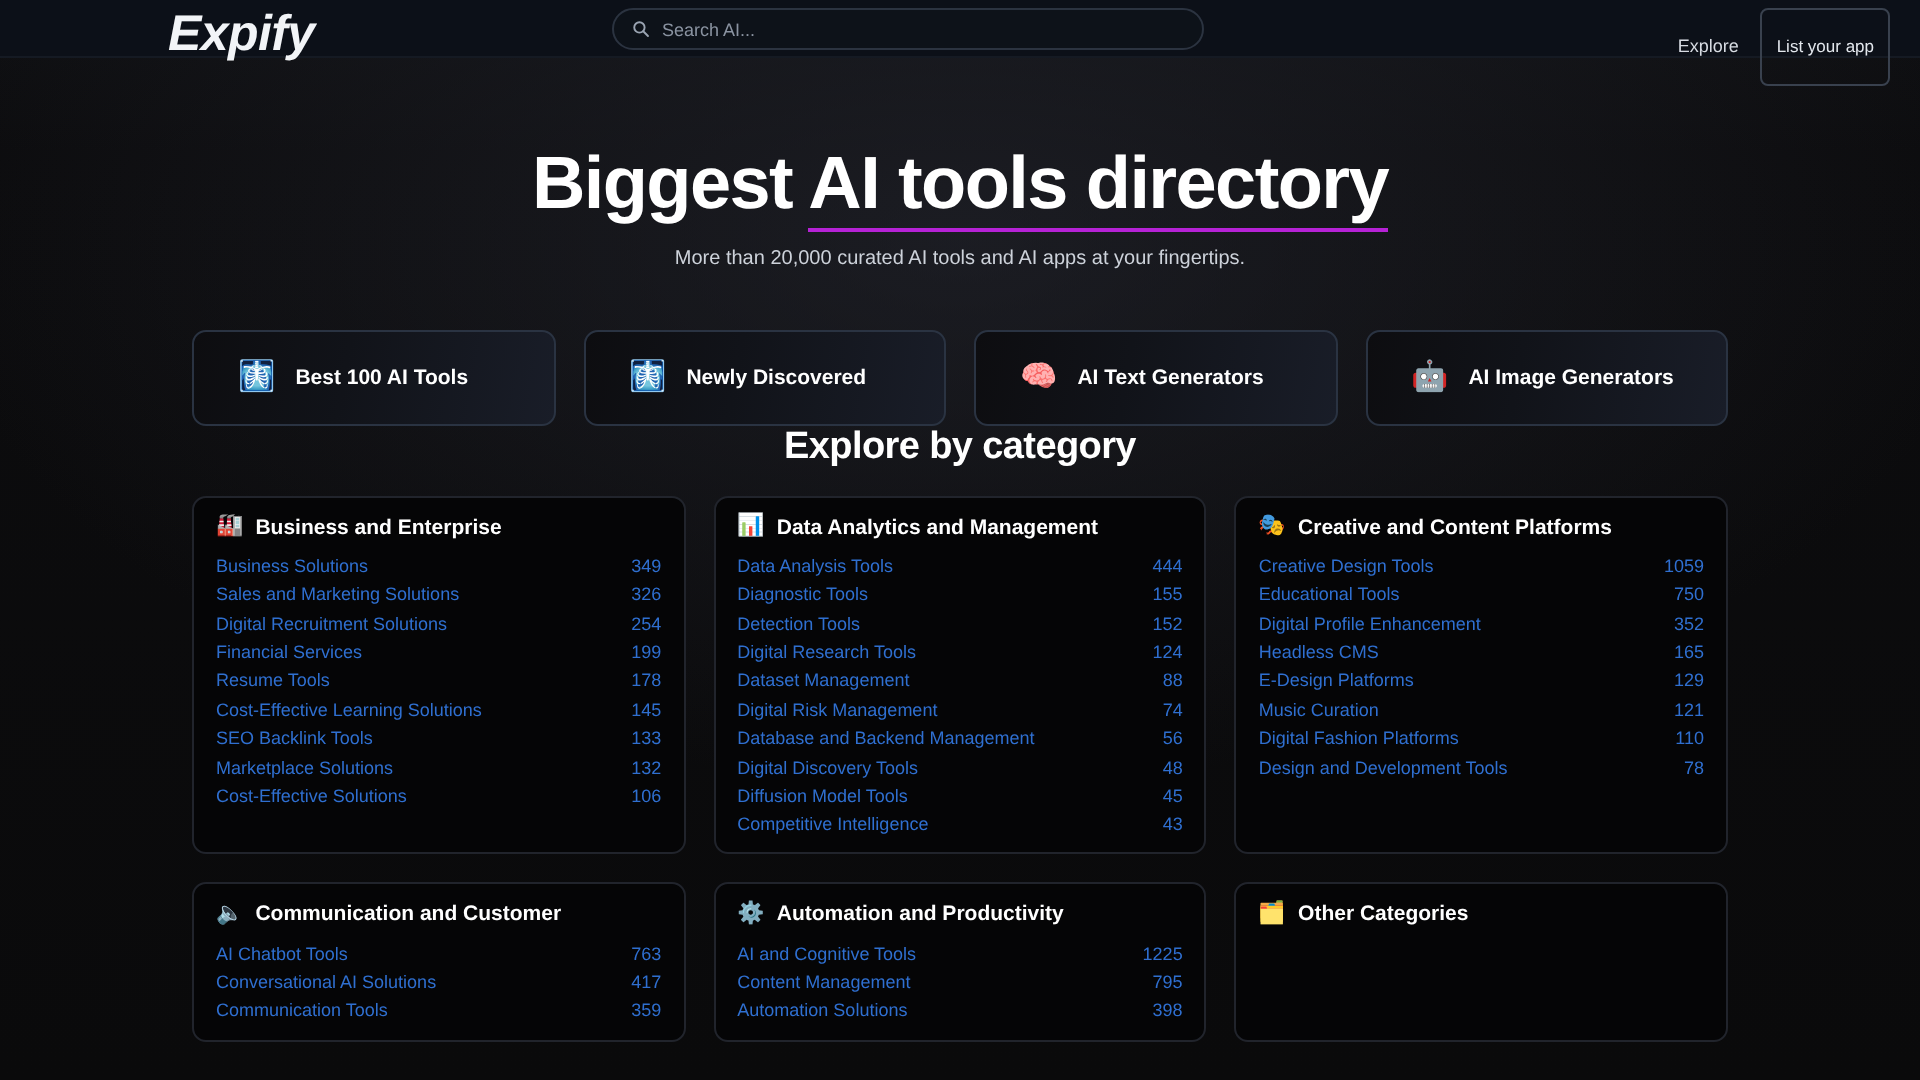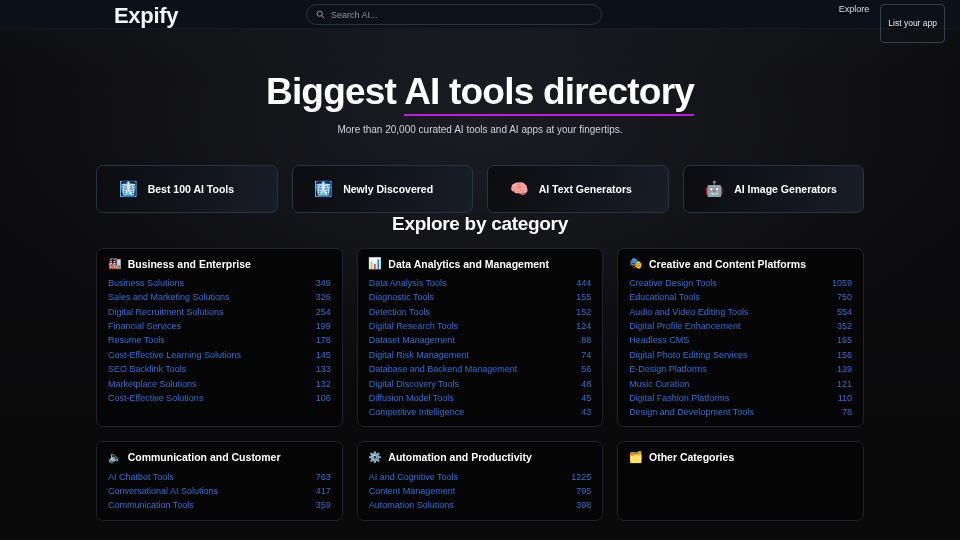--- a/index.html
+++ b/index.html
@@ -23,38 +23,38 @@
 
   
   .header{
     position:relative; z-index:5;
     height:29px; width:100%;
     background:#0c1018;
     border-bottom:1px solid #151a23;
     display:flex; align-items:center;
   }
   .logo{
-    position:absolute; left:114px; top:3px;
-    font-size:22px; font-weight:bold; color:#f2f4f7; letter-spacing:-.3px;
+    position:absolute; left:84px; top:3px;
+    font-size:25px; font-weight:bold; color:#f2f4f7; letter-spacing:-.3px;font-style:italic;
   }
   .search-wrap{
     position:absolute; left:306px; top:4px;
     width:296px; height:21px;
     border:1px solid #2b3340; border-radius:11px;
     background:#0d1219;
     display:flex; align-items:center; padding:0 9px; gap:6px;
   }
   .search-icon{ width:9px; height:9px; flex:0 0 auto; display:block; }
   .search-input{
     border:0; outline:0; background:transparent;
     color:#9aa4b2; font-size:9px; font-family:"Liberation Sans", sans-serif;
     width:100%; height:100%; padding:0;
   }
   .search-input::placeholder{ color:#8a93a1; }
-  .nav-right{ position:absolute; right:15px; top:4px; display:flex; align-items:flex-start; gap:11px;text-decoration:underline; }
+  .nav-right{ position:absolute; right:15px; top:4px; display:flex; align-items:center; gap:11px; }
   .nav-link{ color:#d7dbe2; font-size:9px; text-decoration:none; }
   .nav-btn{
     font-size:8.5px; color:#e3e7ed;
     border:1px solid #39414e; border-radius:4px;
     padding:14px 7px; background:transparent; cursor:pointer;
     font-family:"Liberation Sans", sans-serif; line-height:1;
   }
 
   
   .hero{ position:relative; z-index:4; text-align:center; margin-top:28px; }
@@ -282,36 +282,28 @@
       <div>
         <div class="row">
             <a class="name" href="#">Creative Design Tools</a>
             <span class="cnt">1059</span>
           </div>
         <div class="row">
             <a class="name" href="#">Educational Tools</a>
             <span class="cnt">750</span>
           </div>
         <div class="row">
-            <a class="name" href="#">Audio and Video Editing Tools</a>
-            <span class="cnt">554</span>
-          </div>
-        <div class="row">
             <a class="name" href="#">Digital Profile Enhancement</a>
             <span class="cnt">352</span>
           </div>
         <div class="row">
             <a class="name" href="#">Headless CMS</a>
             <span class="cnt">165</span>
           </div>
         <div class="row">
-            <a class="name" href="#">Digital Photo Editing Services</a>
-            <span class="cnt">156</span>
-          </div>
-        <div class="row">
             <a class="name" href="#">E-Design Platforms</a>
             <span class="cnt">129</span>
           </div>
         <div class="row">
             <a class="name" href="#">Music Curation</a>
             <span class="cnt">121</span>
           </div>
         <div class="row">
             <a class="name" href="#">Digital Fashion Platforms</a>
             <span class="cnt">110</span>

